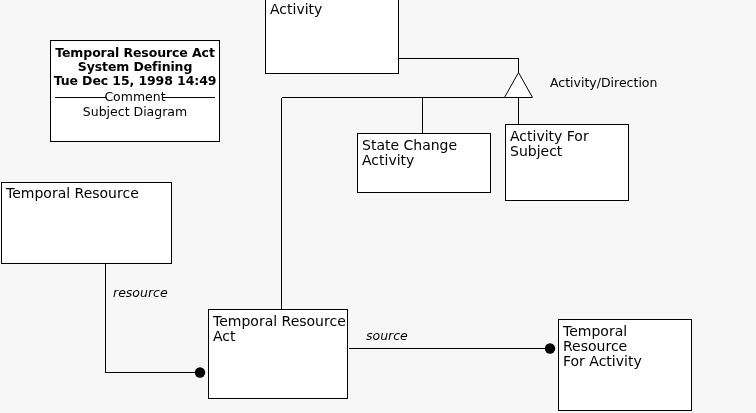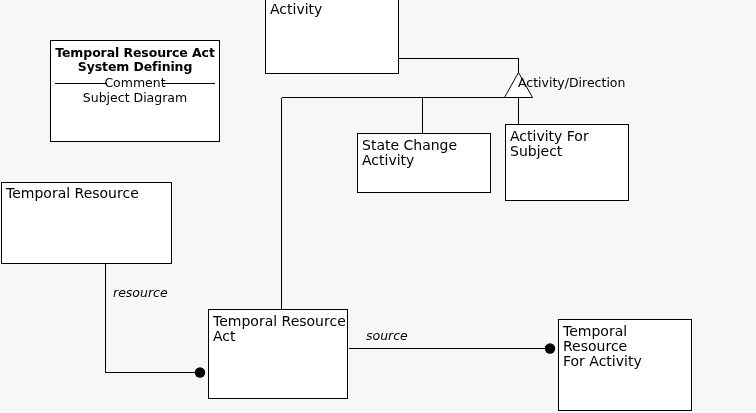--- a/index.html
+++ b/index.html
@@ -130,20 +130,21 @@
     <polygon points="518.5,72.5 532.5,97.5 504.5,97.5" fill="#ffffff" stroke="#000" stroke-width="1"></polygon>
 
     <circle cx="200" cy="372.5" r="5.2" fill="#000" stroke="none"></circle>
     <circle cx="550" cy="348.5" r="5.2" fill="#000" stroke="none"></circle>
   </svg>
 
   <div id="title-block" style="left:50px; top:40px; width:170px; height:102px;">
     <div class="title-stack">
       <span class="title-line">Temporal Resource Act</span>
       <span class="title-line">System Defining</span>
+      <span class="title-line">Tue Dec 15, 1998  14:49</span>
     </div>
     <div class="comment-rule">
       <span class="rule-line-left"></span>
       <span class="comment-label">Comment</span>
       <span class="rule-line-right"></span>
     </div>
     <span class="subtitle-line">Subject Diagram</span>
   </div>
 
   <div class="uml-box" style="left:265px; top:-8px; width:134px; height:82px;">
@@ -167,19 +168,19 @@
   <div class="uml-box" style="left:208px; top:309px; width:140px; height:90px;">
     <span class="box-label" style="top:4px;">Temporal Resource
 Act</span>
   </div>
 
   <div class="uml-box" style="left:558px; top:319px; width:134px; height:92px;">
     <span class="box-label" style="top:4px;">Temporal Resource
 For Activity</span>
   </div>
 
-  <span class="edge-label plain" style="left:518px; top:76px;text-align:right;">Activity/Direction</span>
+  <span class="edge-label plain" style="left:550px; top:76px;text-align:right;">Activity/Direction</span>
 
   <span class="edge-label" style="left:113px; top:286px;">resource</span>
 
   <span class="edge-label" style="left:366px; top:329px;">source</span>
 
 </div>
 
 </body></html>

